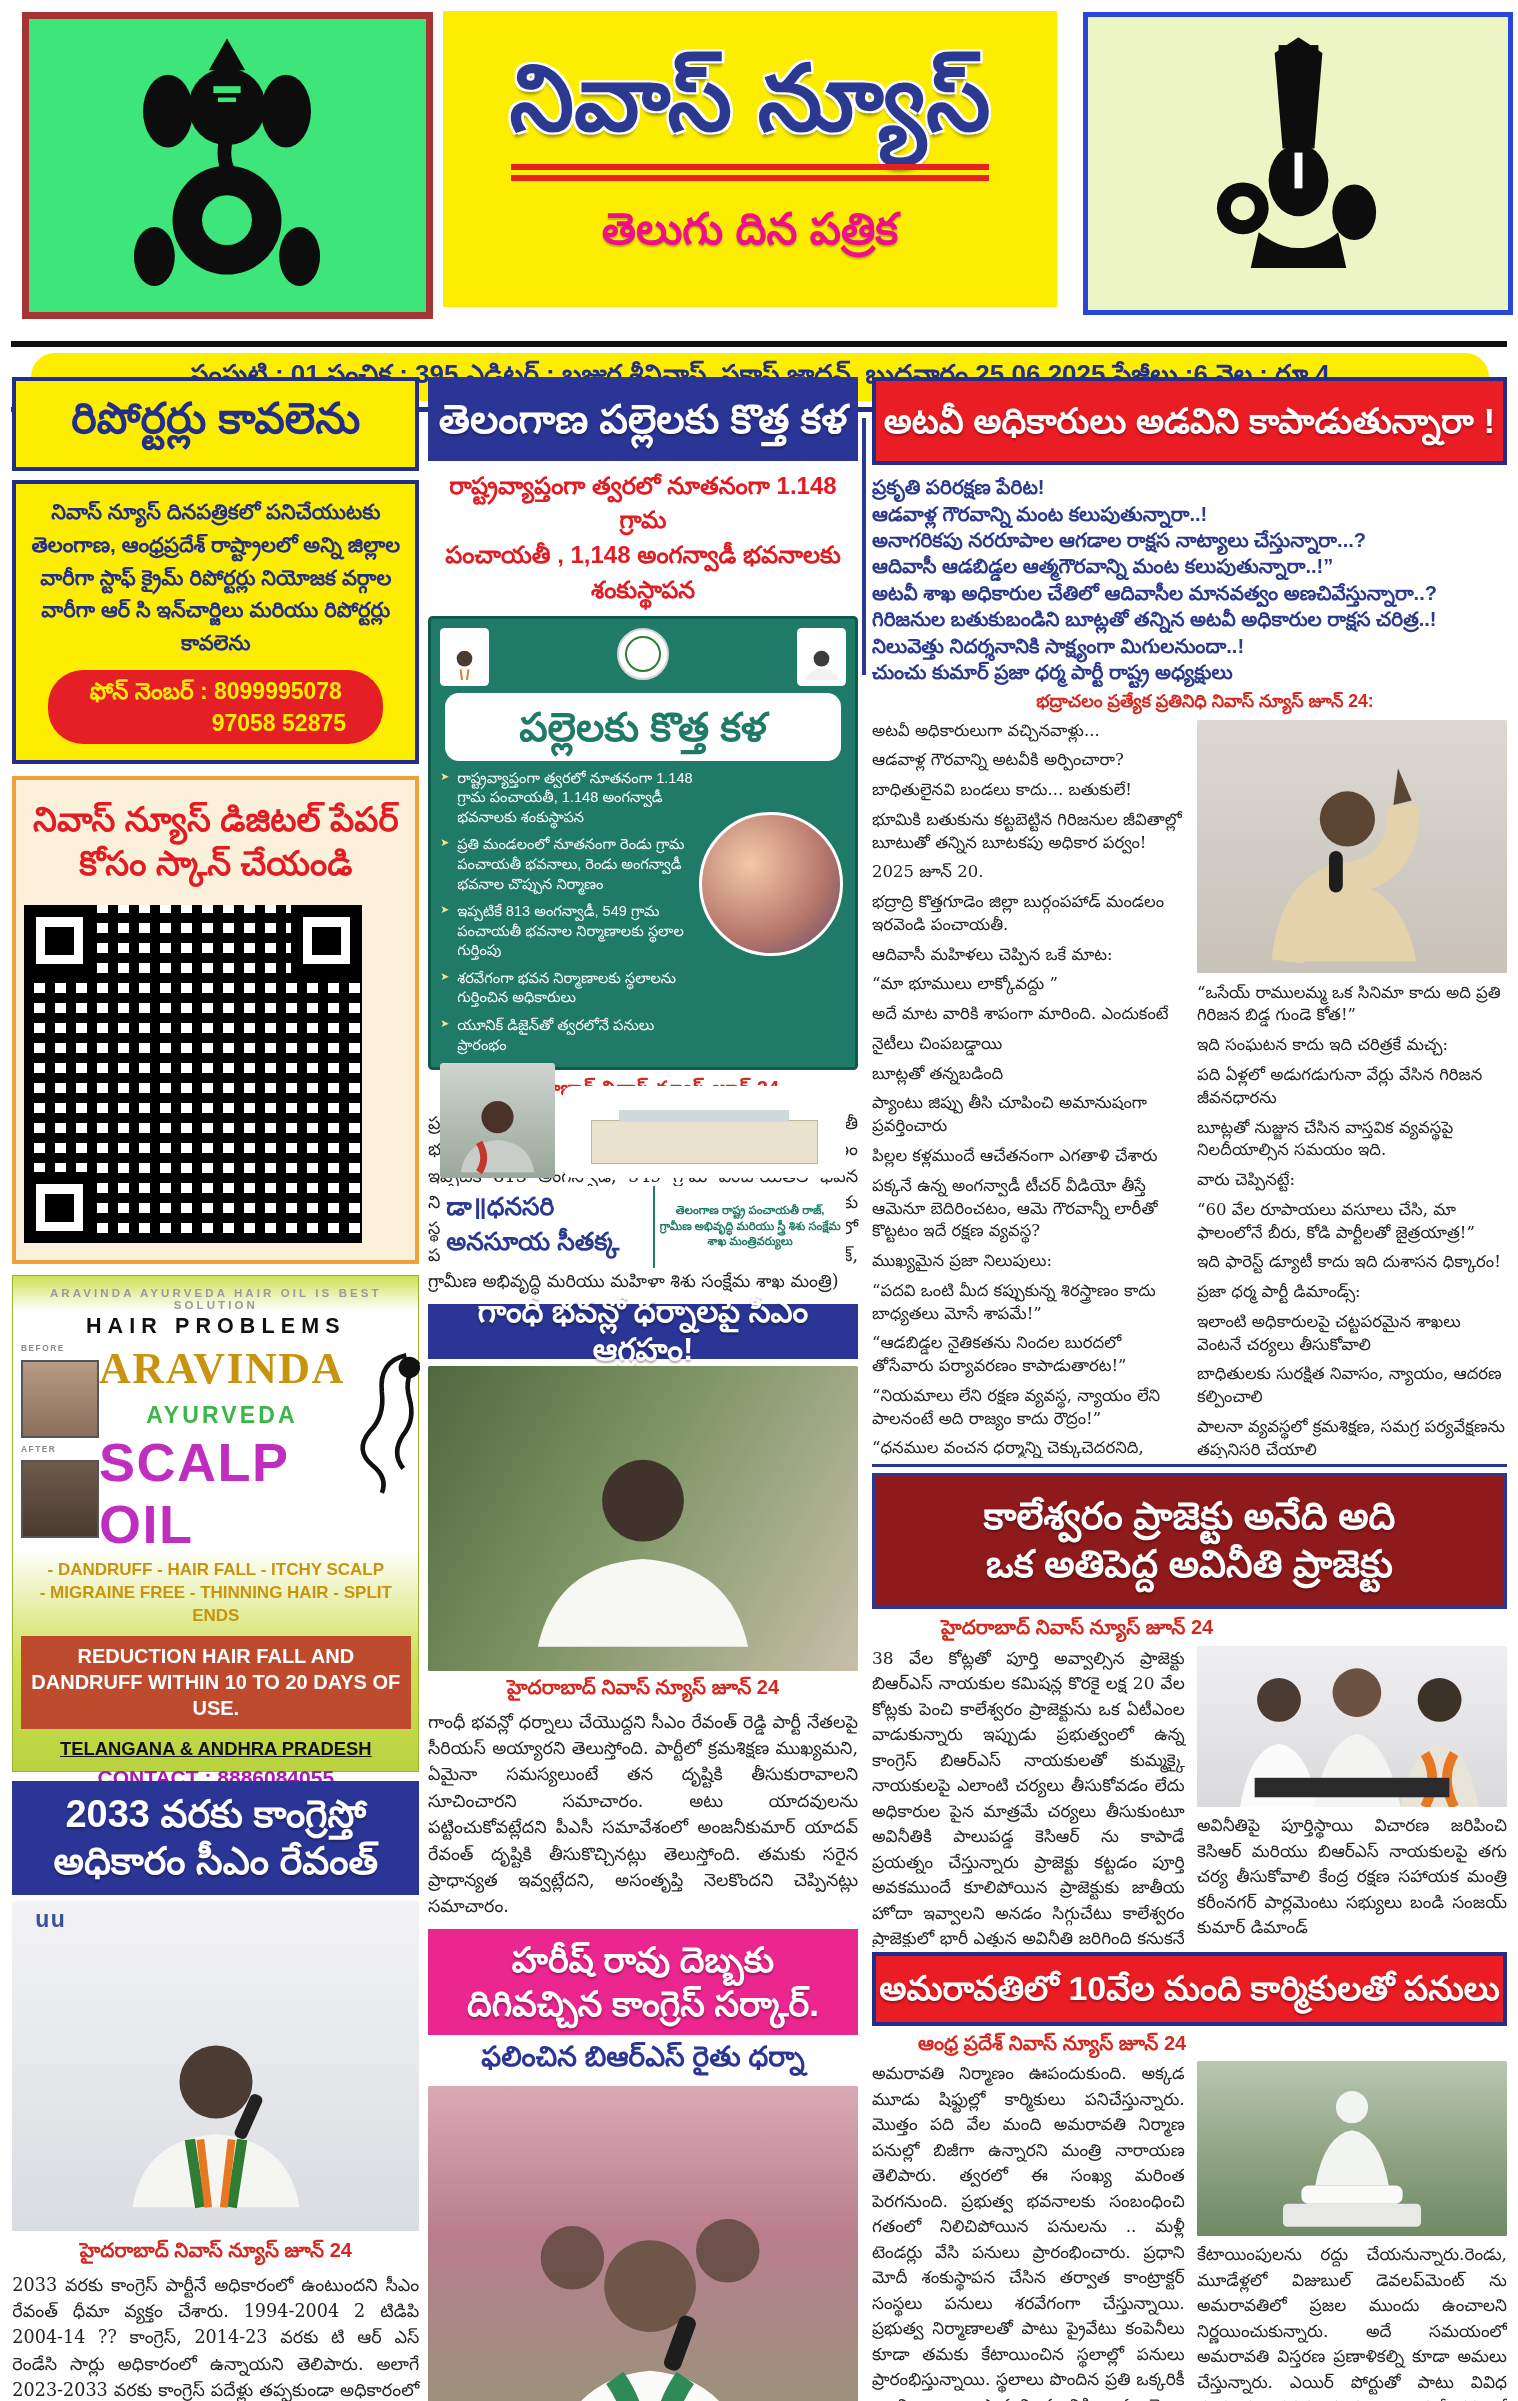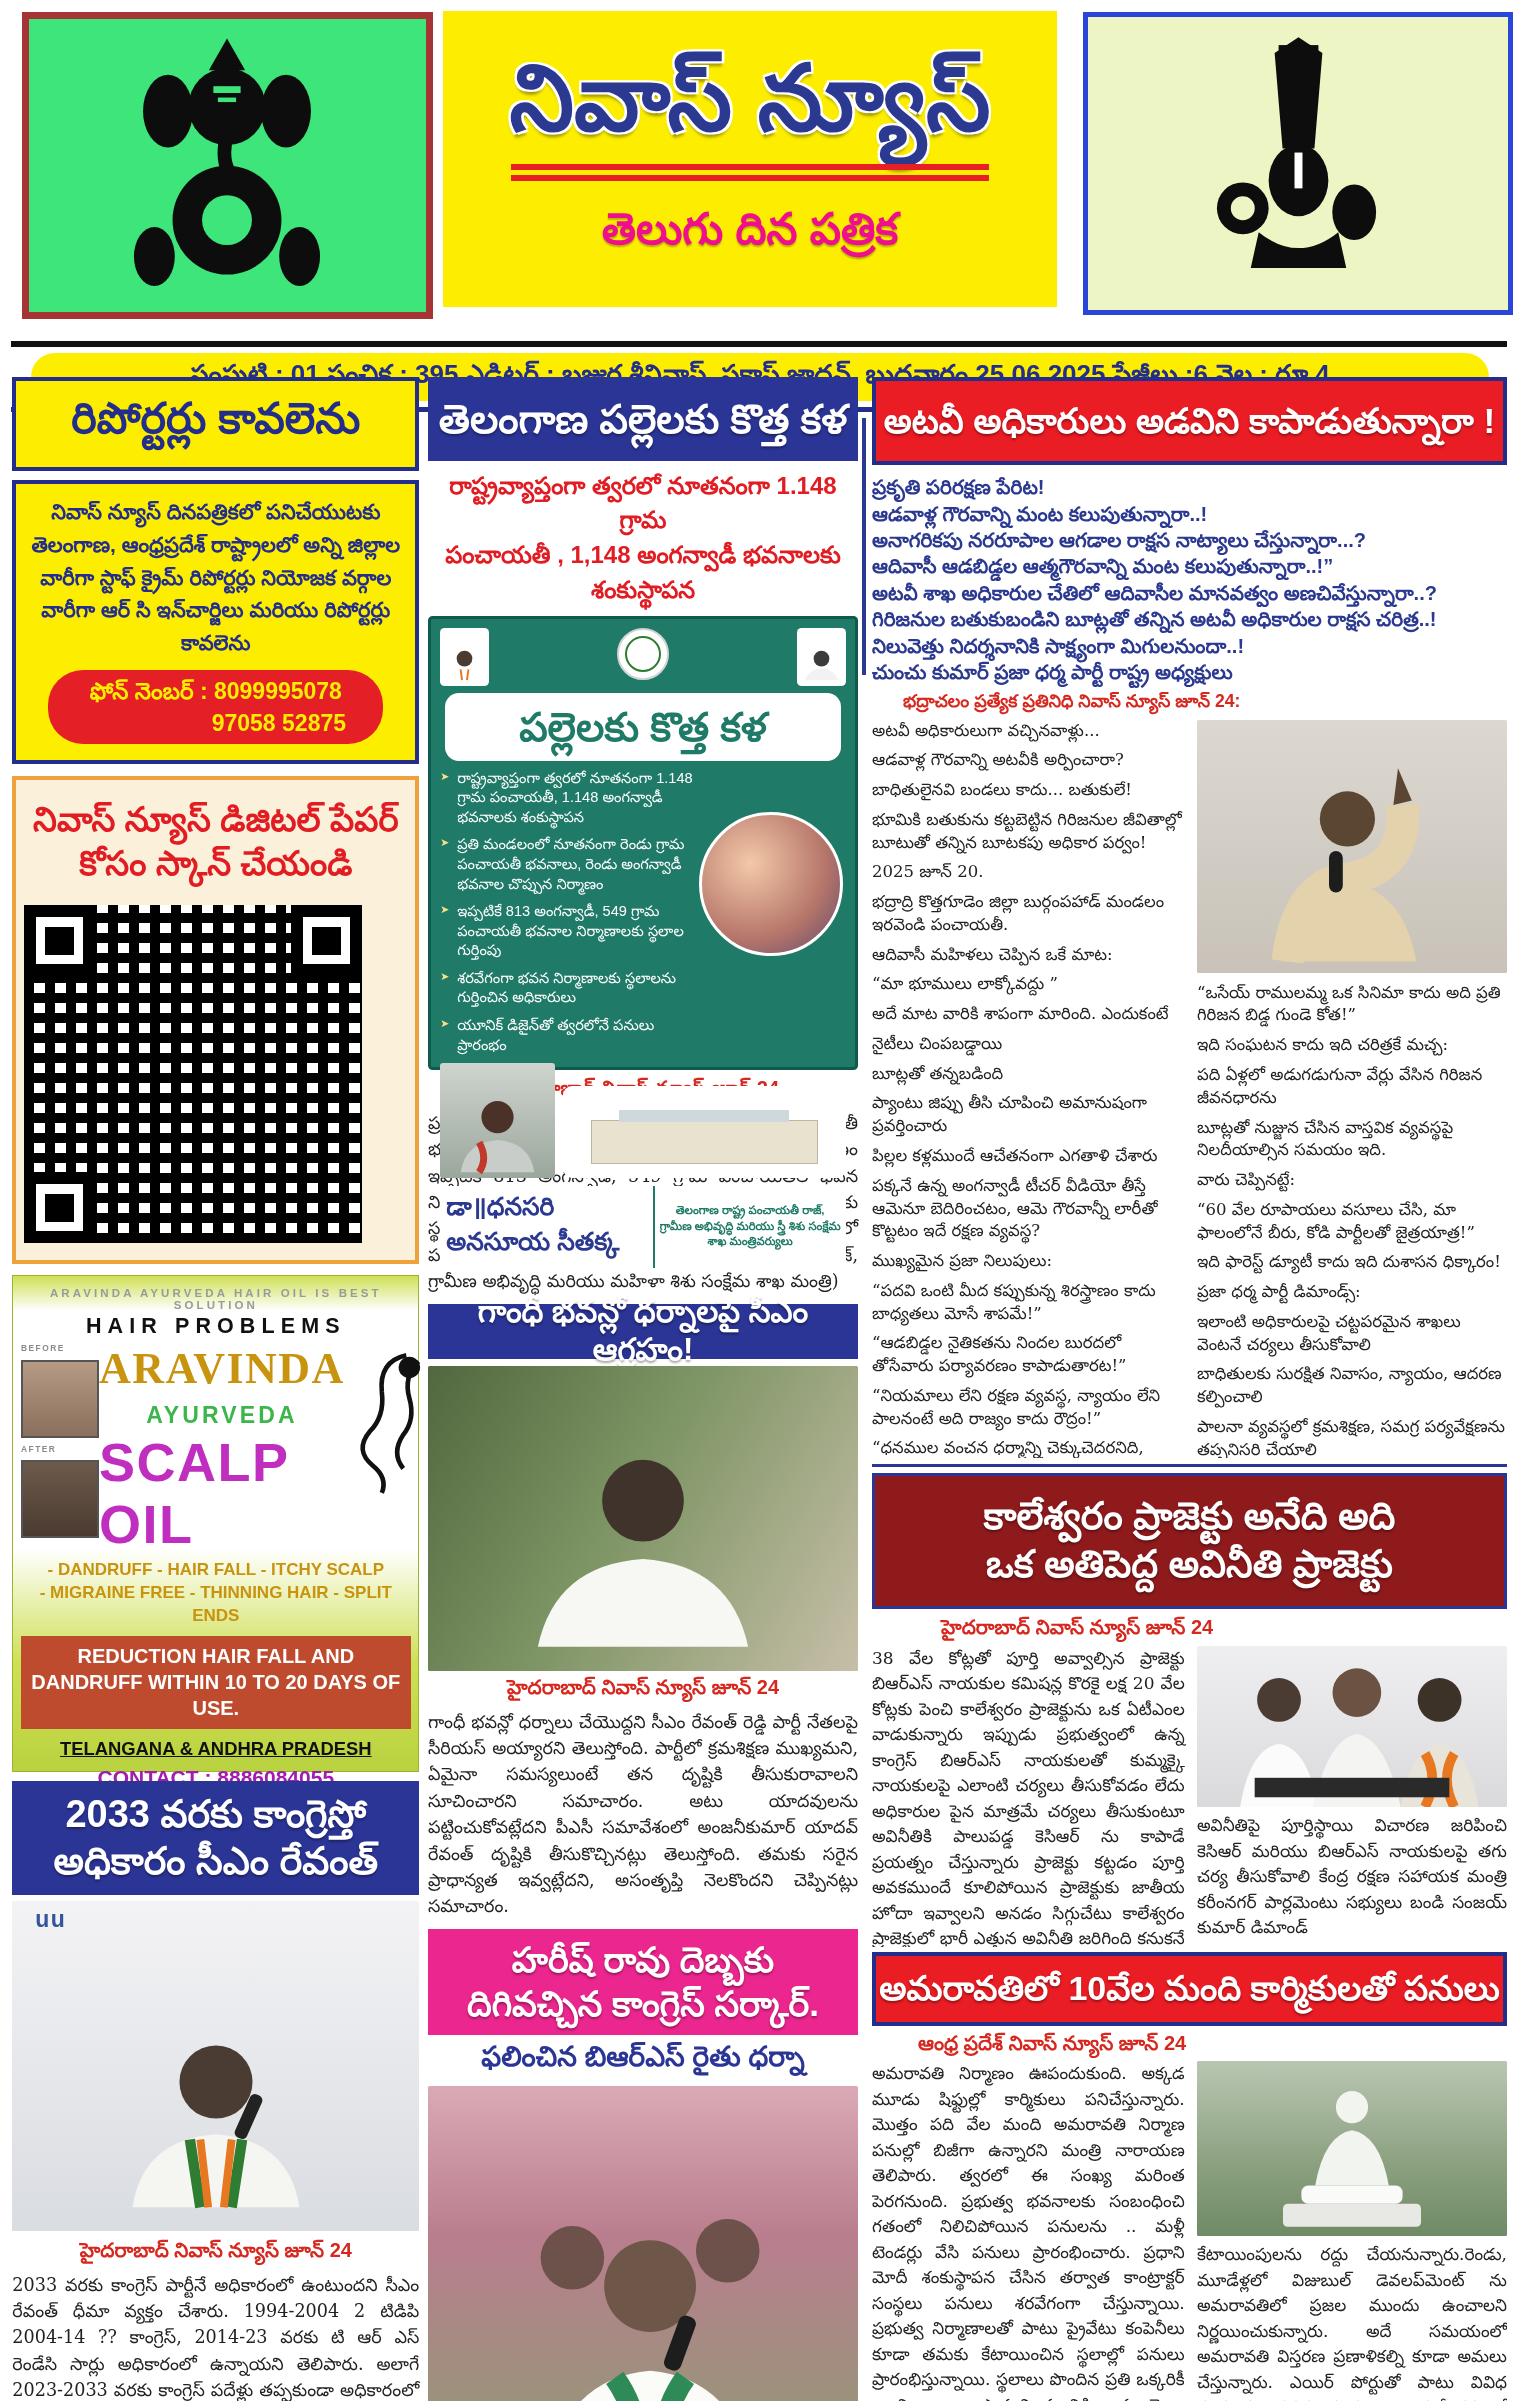--- a/index.html
+++ b/index.html
@@ -330,21 +330,21 @@
       <div class="lead-line">ప్రకృతి పరిరక్షణ పేరిట!</div>
       <div class="lead-line">ఆడవాళ్ల గౌరవాన్ని  మంట కలుపుతున్నారా..!</div>
       <div class="lead-line">అనాగరికపు నరరూపాల ఆగడాల రాక్షస  నాట్యాలు చేస్తున్నారా...?</div>
       <div class="lead-line">ఆదివాసీ ఆడబిడ్డల ఆత్మగౌరవాన్ని  మంట కలుపుతున్నారా..!”</div>
       <div class="lead-line">అటవీ శాఖ అధికారుల చేతిలో ఆదివాసీల మానవత్వం అణచివేస్తున్నారా..?</div>
       <div class="lead-line">గిరిజనుల బతుకుబండిని బూట్లతో తన్నిన  అటవీ అధికారుల రాక్షస చరిత్ర..!</div>
       <div class="lead-line">నిలువెత్తు నిదర్శనానికి సాక్ష్యంగా మిగులనుందా..!</div>
       <div class="lead-line">చుంచు కుమార్ ప్రజా ధర్మ పార్టీ  రాష్ట్ర అధ్యక్షులు</div>
     </div>
 
-  <div class="dateline" style="text-align:left;font-size:17.6px;margin:6.1px 0 3.1px 31px;">భద్రాచలం ప్రత్యేక  ప్రతినిధి నివాస్ న్యూస్ జూన్ 24:</div>
+  <div class="dateline" style="text-align:center;font-size:17.6px;margin:6.1px 0 3.1px 31px;">భద్రాచలం ప్రత్యేక  ప్రతినిధి నివాస్ న్యూస్ జూన్ 24:</div>
 
   <div class="two-col" style="height:738px;overflow:hidden;">
     <div class="sub-l fp">
         <p>అటవీ అధికారులుగా వచ్చినవాళ్లు...</p>
         <p>ఆడవాళ్ల గౌరవాన్ని అటవీకి అర్పించారా?</p>
         <p>బాధితులైనవి బండలు కాదు... బతుకులే!</p>
         <p>భూమికి బతుకును కట్టబెట్టిన గిరిజనుల జీవితాల్లో బూటుతో తన్నిన బూటకపు అధికార పర్వం!</p>
         <p>2025 జూన్ 20.</p>
         <p>భద్రాద్రి కొత్తగూడెం జిల్లా   బుర్గంపహాడ్ మండలం ఇరవెండి పంచాయతీ.</p>
         <p>ఆదివాసీ మహిళలు చెప్పిన ఒకే మాట:</p>

